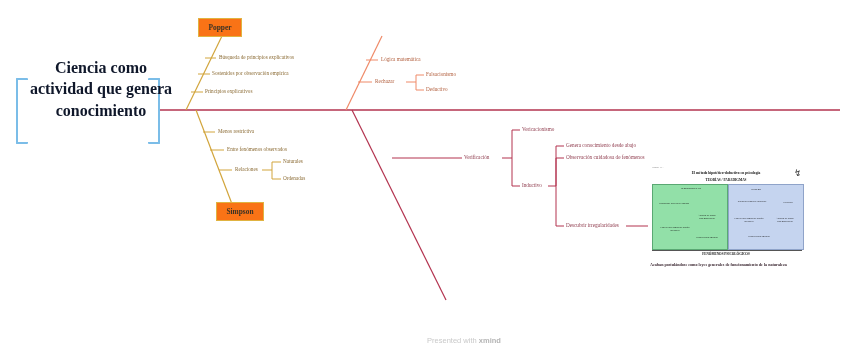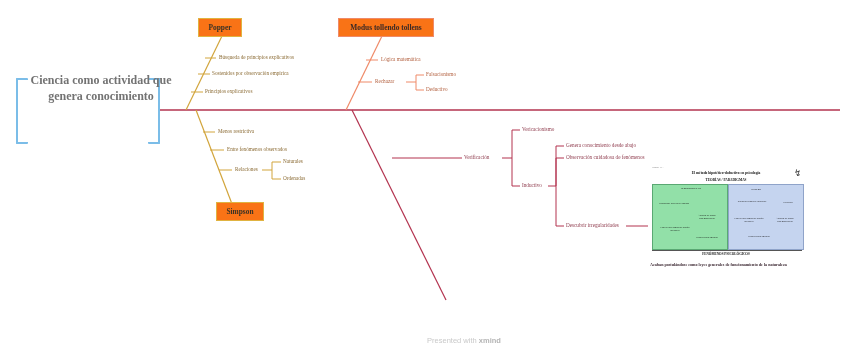--- a/index.html
+++ b/index.html
@@ -16,21 +16,21 @@
 
   .box{position:absolute;background:#f97316;border:1px solid #000;
        display:flex;align-items:center;justify-content:center;
        font-weight:bold;white-space:nowrap;}
   .box-gold{border-color:#e0b341;color:#3a3226;font-size:7.4px;}
   .box-salmon{border-color:#ef8a68;color:#3a2a26;font-size:7.4px;}
   .box-crim{border-color:#b3334f;color:#3a2630;font-size:7.4px;}
 
   #root-title{position:absolute;left:26px;top:58px;width:150px;height:62px;
       display:flex;align-items:center;justify-content:center;text-align:center;
-      font-weight:bold;font-size:12px;line-height:1.32;color:#737373;}
+      font-weight:bold;font-size:16px;line-height:1.32;color:#0f172a;}
 
   .bracket{position:absolute;width:10px;border:2px solid #7bbde8;
       border-right:none;border-radius:1px;}
   .bracket.right{border:2px solid #7bbde8;border-left:none;}
 
   #footer{position:absolute;left:0;top:336px;width:848px;text-align:center;
       font-family:"Liberation Sans",sans-serif;font-size:7.5px;color:#c9c9c9;padding-left:40px;}
   #footer b{color:#b4b4b4;}
 
   
@@ -93,21 +93,20 @@
 
     <line x1="626" y1="226" x2="648" y2="226" stroke="#b3334f" stroke-width="1"></line>
   </svg>
 
   <div class="bracket" style="left:16px;top:78px;height:62px;"></div>
   <div class="bracket right" style="left:148px;top:78px;height:62px;"></div>
   <div id="root-title">Ciencia como actividad que genera conocimiento</div>
 
   <div class="box box-gold" style="left:198px;top:18px;width:42px;height:17px;">Popper</div>
 
-  <div class="box box-salmon" style="left:338px;top:18px;width:94px;height:17px;">Modus tollendo  tollens</div>
 
   <div class="box box-gold" style="left:216px;top:202px;width:46px;height:17px;">Simpson</div>
 
 
   <div class="lbl lbl-gold" style="left:219px;top:55px;">Búsqueda de principios explicativos</div>
   <div class="lbl lbl-gold" style="left:212px;top:71px;">Sostenidos por observación empírica</div>
   <div class="lbl lbl-gold" style="left:205px;top:89px;">Principios explicativos</div>
 
   <div class="lbl lbl-salmon" style="left:381px;top:57px;">Lógica matemática</div>
   <div class="lbl lbl-salmon" style="left:375px;top:79px;">Rechazar</div>

